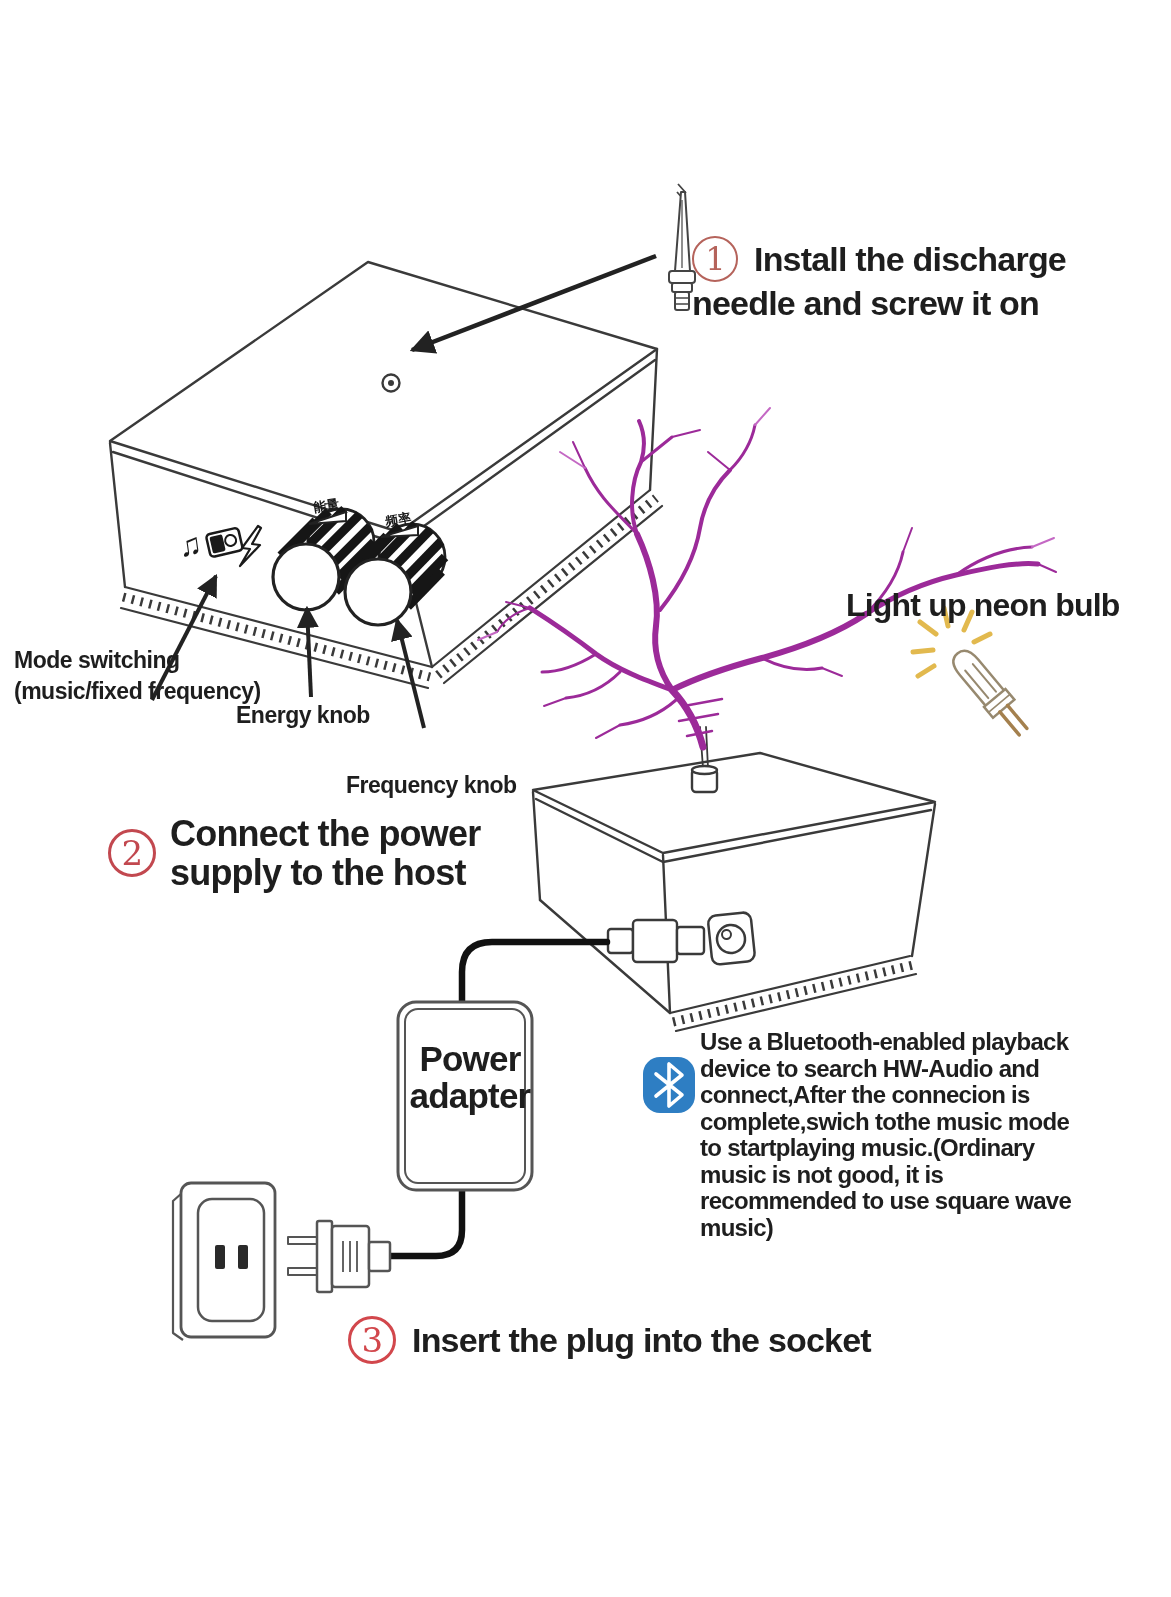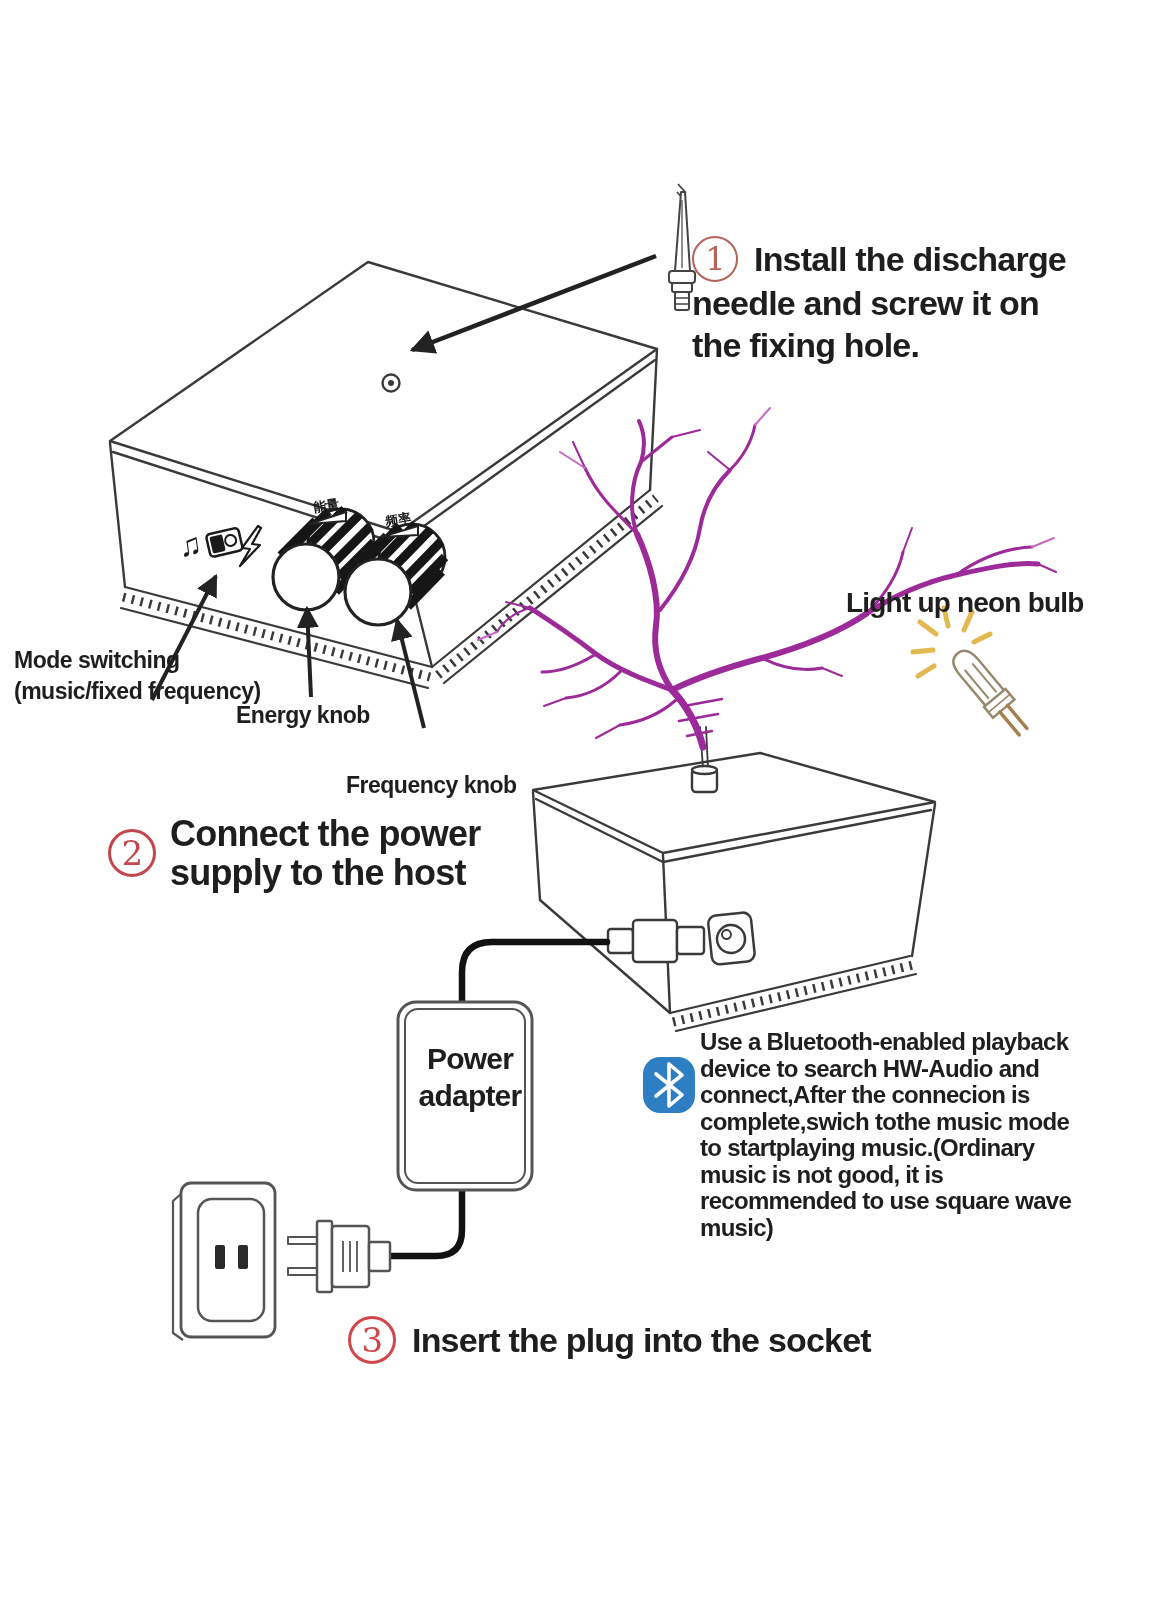--- a/index.html
+++ b/index.html
@@ -13,22 +13,22 @@
   .badge2{border:3px solid #c2484f;color:#c2484f;width:48px;height:48px;font-size:34px;}
   .badge3{border:3px solid #d2474c;color:#d2474c;width:48px;height:48px;font-size:34px;}
   .step1{left:692px;top:236px;font-size:34px;line-height:42px;}
   .step1 .l1{display:flex;align-items:center;gap:16px;}
   .step2{left:108px;top:814px;font-size:36px;line-height:39px;display:flex;align-items:center;gap:14px;}
   .step3{left:348px;top:1316px;font-size:34px;line-height:48px;display:flex;align-items:center;gap:16px;}
   .lab{font-size:23px;letter-spacing:-0.5px;text-align:right;}
   .mode-label{left:14px;top:645px;width:248px;text-align:left;line-height:31px;}
   .energy-label{left:236px;top:702px;}
   .freq-label{left:346px;top:772px;}
-  .neon-label{left:846px;top:587px;font-size:28px;}
-  .adapter-label{left:398px;top:1040px;width:144px;text-align:center;font-size:30px;line-height:37px;}
+  .neon-label{left:846px;top:587px;font-size:32px;}
+  .adapter-label{left:398px;top:1040px;width:144px;text-align:center;font-size:35px;line-height:37px;}
   .bt-note{left:700px;top:1029px;font-size:24px;line-height:26.5px;letter-spacing:-0.7px;}
   .serr{stroke:#3a3a3a;stroke-width:9;stroke-dasharray:2.5 6.5;fill:none;stroke-linecap:butt;}
   .edge{stroke:#3a3a3a;stroke-width:2.2;fill:none;}
 </style>
 </head>
 <body>
 
 <div class="canvas">
 
 <svg class="art" width="1171" height="1597" viewBox="0 0 1171 1597">
@@ -235,21 +235,20 @@
     <path d="M669,1064 L669,1106 M669,1064 L682,1075 L656,1096 M669,1106 L682,1095 L656,1074" stroke="#fff" stroke-width="3.6" fill="none" stroke-linecap="round" stroke-linejoin="round"></path>
   </g>
 </svg>
 
 <div class="t step1">
   <div class="l1">
     <span class="badge badge1">1</span>
     <span>Install the discharge</span>
   </div>
   <div>needle and screw it on</div>
-  <div>the fixing hole.</div>
 </div>
 
 <div class="t lab mode-label">
   <div>Mode switching</div>
   <div>(music/fixed frequency)</div>
 </div>
 <div class="t lab energy-label">Energy knob</div>
 <div class="t lab freq-label">Frequency knob</div>
 <div class="t neon-label">Light up neon bulb</div>
 

